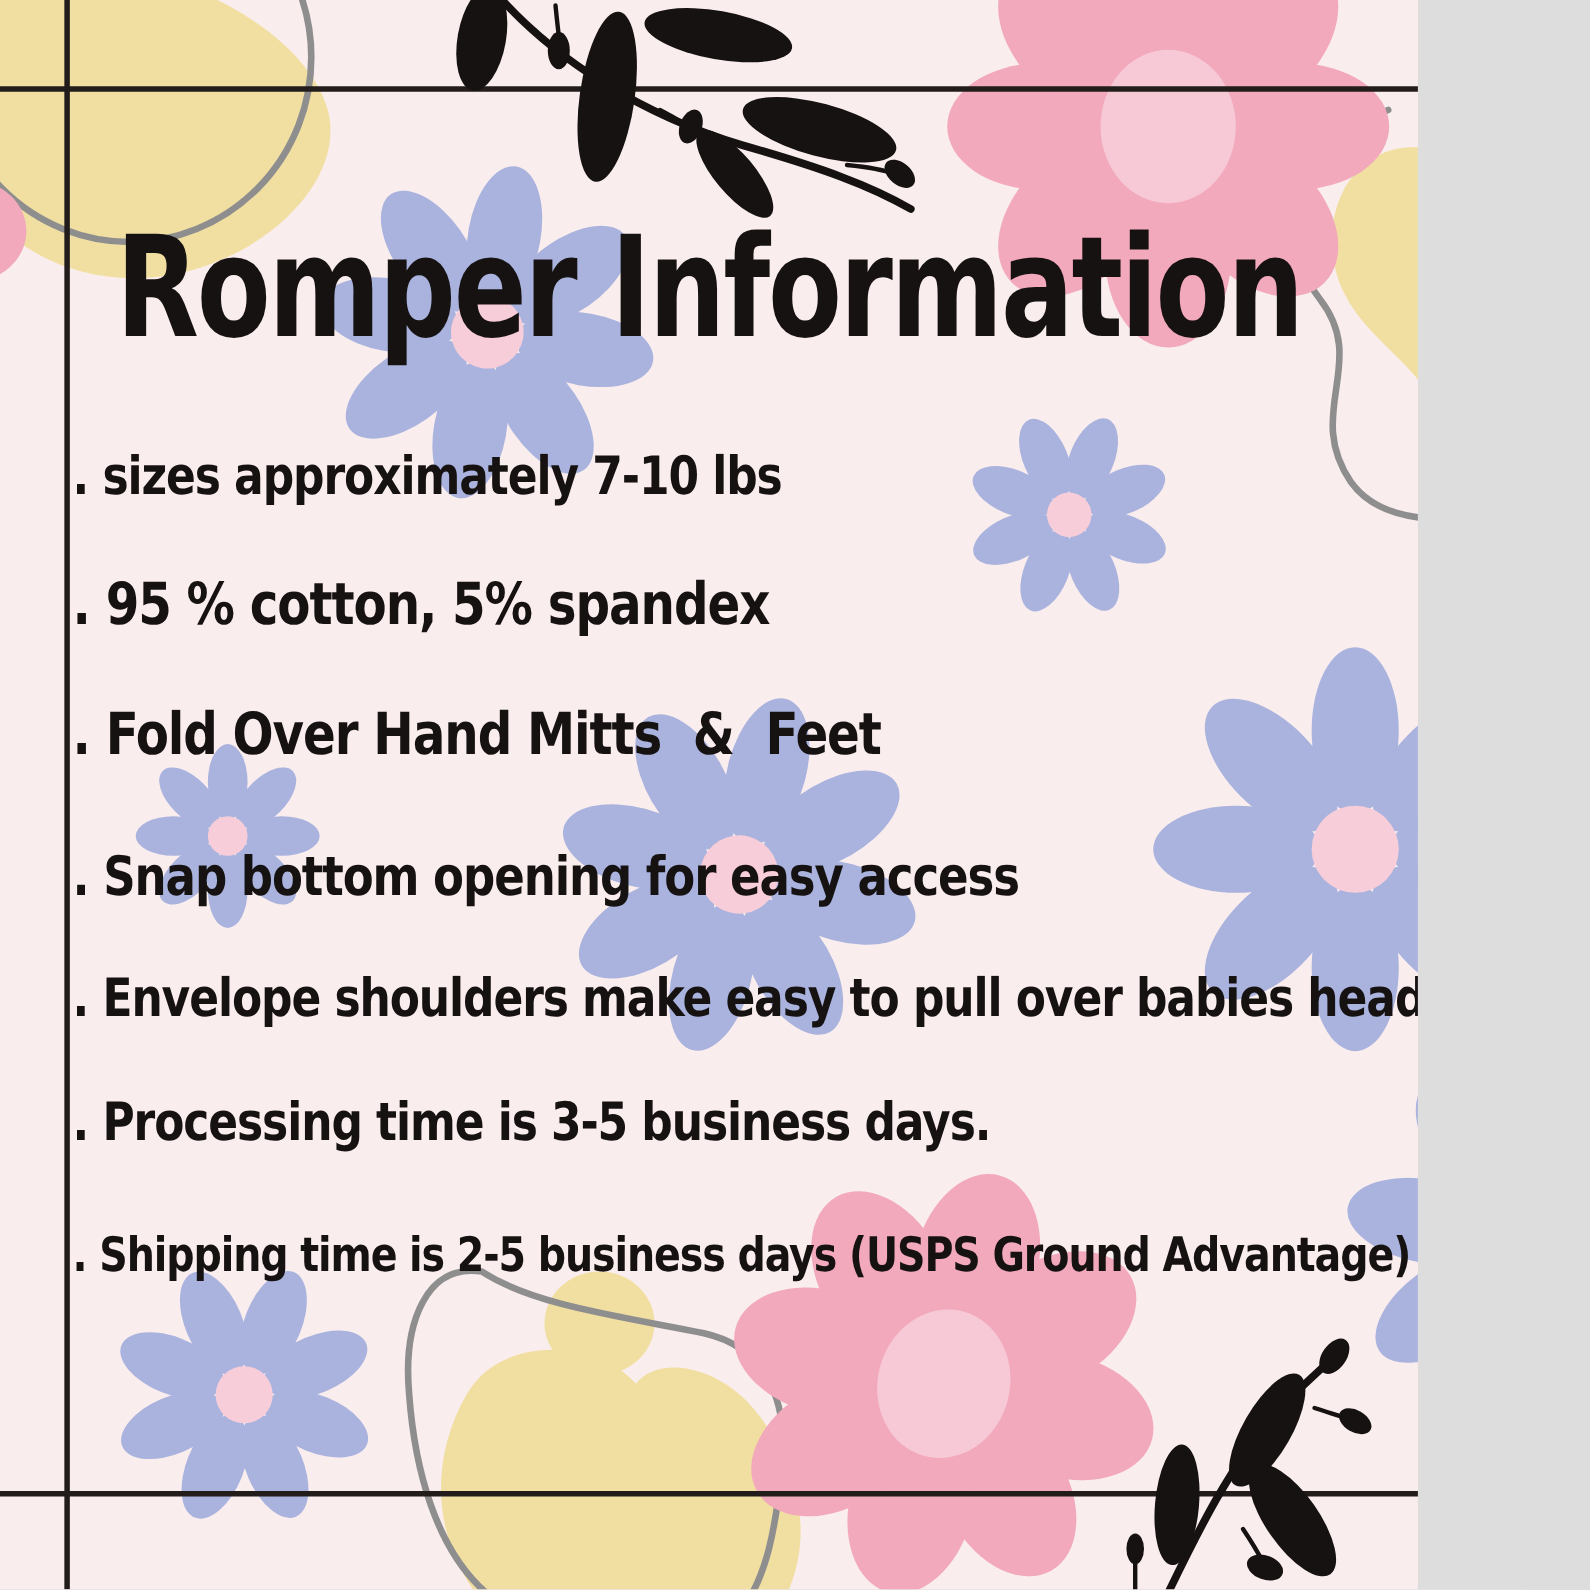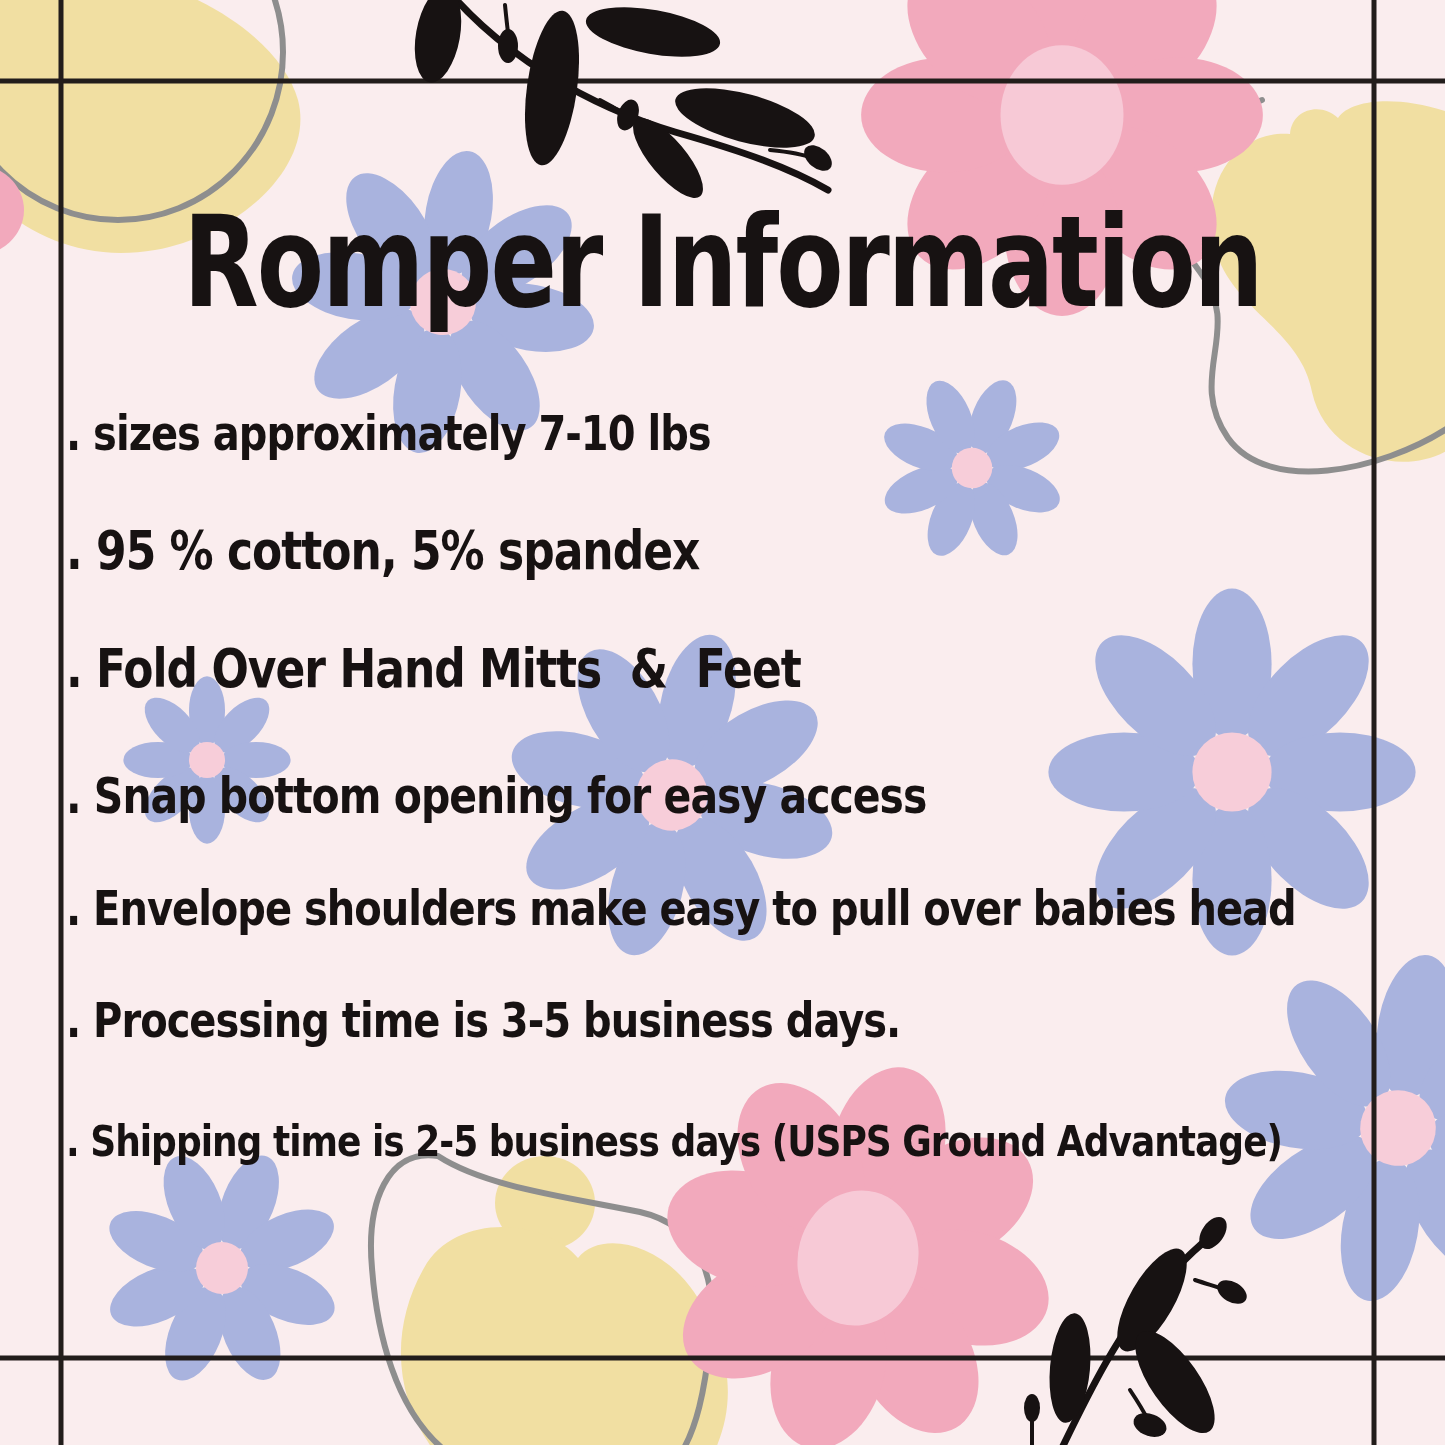--- a/index.html
+++ b/index.html
@@ -1,18 +1,18 @@
 <!DOCTYPE html>
 <html style="--bg: #FAEDEE; --ink: #171212; --periwinkle: #A9B3DE; --daisy-center: #F7CDD9; --pink: #F2A9BC; --pink-center: #F7C9D6; --yellow: #F1DFA2; --gray: #8E8E8E; --frame: #221D1B;"><head>
 <meta charset="utf-8">
 <style>
   html,body{margin:0;padding:0;background:#ddd;}
   .canvas{
     position:relative;
-    width:1445px;height:1445px;
+    width:1289px;height:1445px;
     background:var(--bg,#FAEDEE);
     overflow:hidden;
     font-family:"DejaVu Sans","Liberation Sans",sans-serif;
   }
   svg.decor{position:absolute;left:0;top:0;}
   .petal-b{fill:var(--periwinkle,#A9B3DE);}
   .ctr{fill:var(--daisy-center,#F7CDD9);}
   .petal-p{fill:var(--pink,#F2A9BC);}
   .ctr-p{fill:var(--pink-center,#F7C9D6);}
   .blob{fill:var(--yellow,#F1DFA2);}

